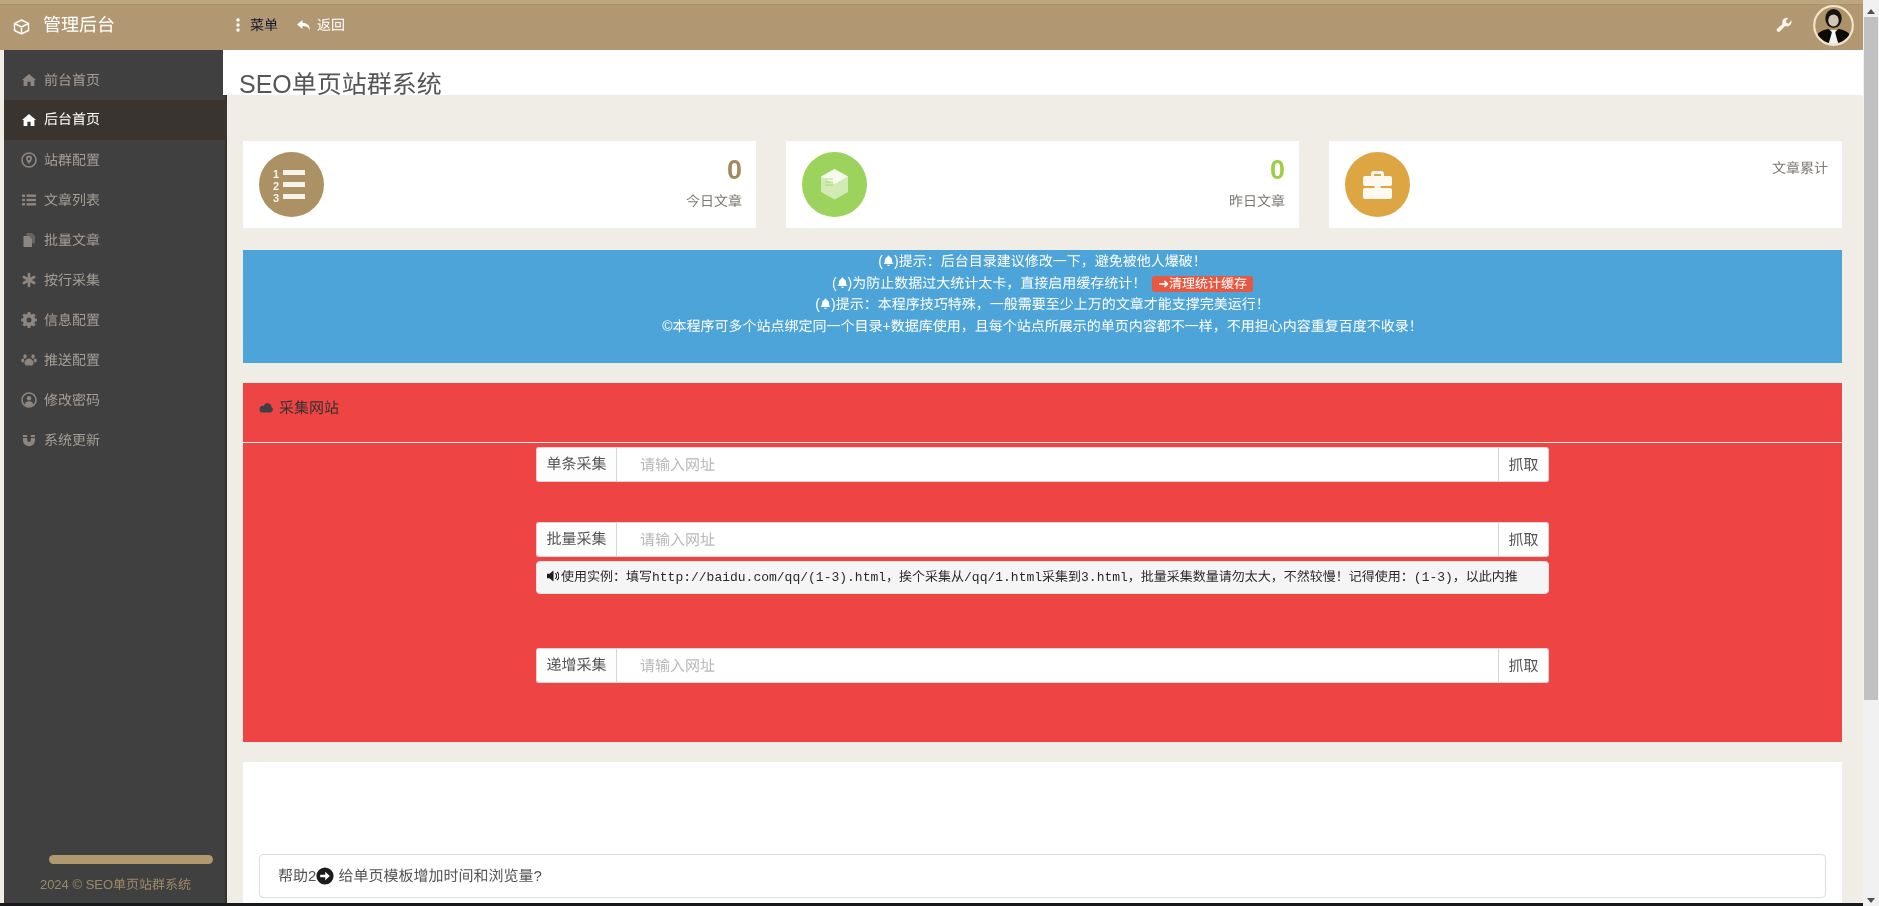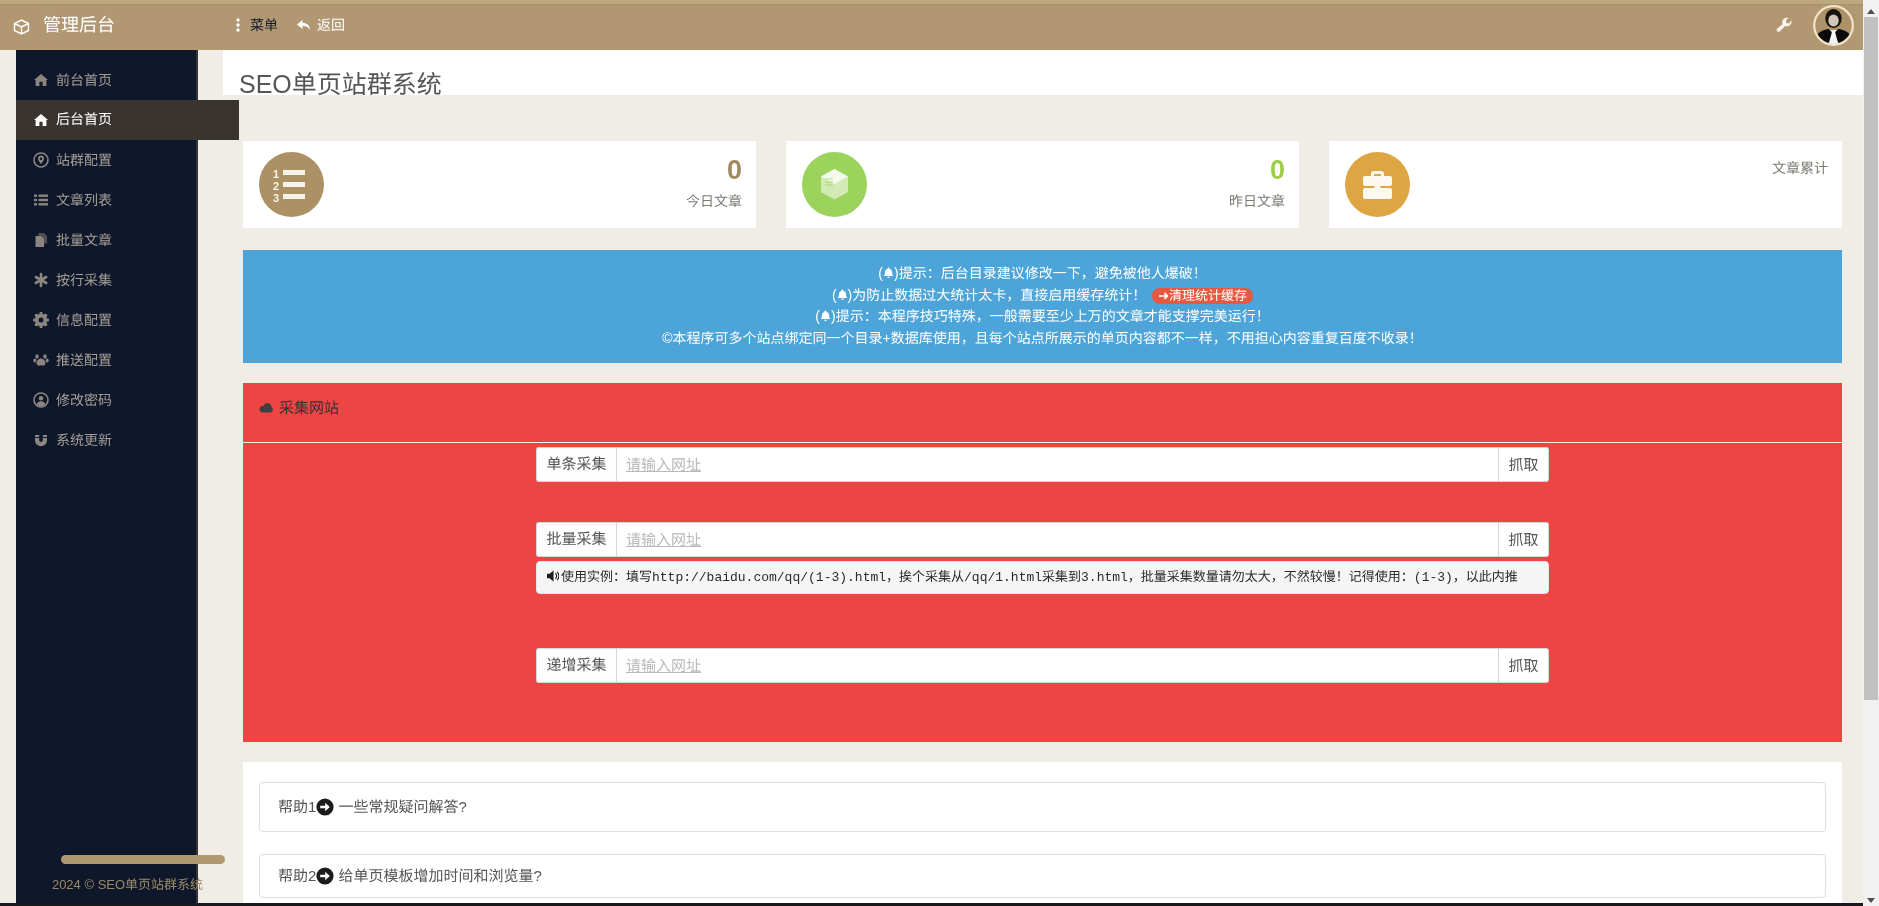--- a/index.html
+++ b/index.html
@@ -6,43 +6,43 @@
 *{margin:0;padding:0;box-sizing:border-box;}
 html,body{width:1879px;height:906px;overflow:hidden;}
 body{font-family:'Liberation Sans',sans-serif;background:#f0ede7;position:relative;}
 .abs{position:absolute;}
 
 #topbar{position:absolute;left:0;top:0;width:1863px;height:50px;background:#b19873;}
 #logo{position:absolute;left:43px;top:0;line-height:50px;color:#fff;font-size:18px;}
 #nav-menu{position:absolute;left:236px;top:0;height:36px;line-height:50px;color:#0f172a;font-size:14px;}
 #nav-back{position:absolute;left:296px;top:0;height:50px;line-height:50px;color:#fff;font-size:14px;}
 
-#sidebar{position:absolute;left:16px;top:50px;width:182px;height:856px;background:#0f172a;}
+#sidebar{position:absolute;left:4px;top:50px;width:223px;height:856px;background:#404040;}
 .mitem{position:absolute;left:0;width:223px;height:40px;line-height:40px;color:#a59e97;font-size:14px;}
 .mitem .txt{position:absolute;left:40px;top:0;}
 .mitem .mico{position:absolute;left:17px;top:12px;width:16px;height:16px;}
 .mitem .mico svg{display:block;}
 .mitem.active{background:#393430;color:#fff;font-family:Liberation Mono, monospace;}
 #side-bar-deco{position:absolute;left:45px;top:805px;width:164px;height:9px;border-radius:5px;background:#b1996f;}
 #side-copy{position:absolute;left:0;top:824px;width:223px;text-align:center;color:#9b8a68;font-size:13px;}
 
 #titlebar{position:absolute;left:223px;top:50px;width:1640px;height:45px;background:#fff;}
 #titlebar h1{position:absolute;left:16px;top:18px;font-size:25px;line-height:32px;font-weight:normal;color:#565656;}
 .card{position:absolute;top:141px;width:513px;height:87px;background:#fff;}
 .cico{position:absolute;left:16px;top:11px;width:65px;height:65px;border-radius:50%;}
 .cnum{position:absolute;right:14px;top:16px;font-size:27px;line-height:27px;font-weight:bold;text-align:right;}
 .clab{position:absolute;right:14px;top:53px;font-size:14px;line-height:15px;color:#7d7a74;text-align:right;}
-#banner{position:absolute;left:243px;top:250px;width:1599px;height:113px;background:#4da4d8;color:#fff;font-size:14px;text-align:center;padding-top:13px;line-height:21.7px;}
-#banner .btn-red{display:inline-block;background:#e8573f;color:#fff;border-radius:8px;font-size:13px;line-height:16px;padding:0 6px;margin-left:6px;}
+#banner{position:absolute;left:243px;top:250px;width:1599px;height:113px;background:#4da4d8;color:#fff;font-size:14px;text-align:center;padding-top:1px;line-height:21.7px;}
+#banner .btn-red{display:inline-block;background:#e8573f;color:#fff;border-radius:3px;font-size:13px;line-height:16px;padding:0 6px;margin-left:6px;}
 #panel1{position:absolute;left:243px;top:383px;width:1599px;height:359px;background:#ef4444;}
 #p1head{position:absolute;left:15px;top:0;height:49px;line-height:49px;font-size:15px;color:#333;}
 #p1line{position:absolute;left:0;top:59px;width:1599px;height:1px;background:#f2efe9;}
 .igroup{position:absolute;left:293px;width:1013px;height:35px;display:flex;}
 .igroup .addon{width:80px;height:35px;border:1px solid #d6d6d6;border-right:none;background:#fdfdfd;color:#555;font-size:15px;text-align:center;line-height:33px;border-radius:3px 0 0 3px;font-family:Liberation Serif, serif;}
-.igroup .inp{flex:1;height:35px;border:1px solid #d6d6d6;background:#fff;color:#b9b9b9;font-size:15px;line-height:33px;padding-left:9px;text-decoration:underline;}
+.igroup .inp{flex:1;height:35px;border:1px solid #d6d6d6;background:#fff;color:#b9b9b9;font-size:15px;line-height:33px;padding-left:23px;}
 .igroup .btn{width:50px;height:35px;border:1px solid #d6d6d6;border-left:none;background:#fff;color:#555;font-size:15px;text-align:center;line-height:33px;border-radius:0 3px 3px 0;}
 .note{position:absolute;left:293px;width:1013px;height:33px;background:#f5f5f5;border:1px solid #e4e4e4;border-radius:4px;font-family:'Liberation Mono',monospace;font-size:13px;color:#2b2b2b;line-height:31px;padding-left:9px;white-space:nowrap;}
 #panel2{position:absolute;left:243px;top:762px;width:1599px;height:144px;background:#fff;}
 .helpbox{position:absolute;left:16px;width:1567px;background:#fff;border:1px solid #ddd;border-radius:4px;font-size:15px;color:#555;}
 #footbar{position:absolute;left:0;top:903px;width:1863px;height:3px;background:#17191c;}
 
 #sbar{position:absolute;left:1863px;top:0;width:16px;height:906px;background:#f1f1f1;}
 #sthumb{position:absolute;left:1px;top:17px;width:14px;height:683px;background:#c1c1c1;}
 .sarrow{position:absolute;left:0;width:16px;height:17px;background:#f1f1f1;text-align:center;}
 #topbar::before{content:'';position:absolute;left:0;top:0;width:100%;height:4px;background:#bda77f;}
@@ -271,24 +271,20 @@
         <path d="M9.3 3.2 a3.6 3.6 0 0 1 0 5.6 M11 1.8 a5.6 5.6 0 0 1 0 8.4" fill="none" stroke="#1c1c1c" stroke-width="1.1"></path>
       </svg>使用实例：填写http://baidu.com/qq/(1-3).html，挨个采集从/qq/1.html采集到3.html，批量采集数量请勿太大，不然较慢！记得使用：(1-3)，以此内推</div>
   <div class="igroup" style="top:265px">
       <span class="addon">递增采集</span>
       <span class="inp">请输入网址</span>
       <span class="btn">抓取</span>
     </div>
 </div>
 
 <div id="panel2">
-  <div class="helpbox" style="top:20px;height:50px;line-height:48px;padding-left:18px">帮助1<svg width="18" height="18" viewBox="0 0 18 18" style="vertical-align:-4px">
-        <circle cx="9" cy="9" r="8.6" fill="#1c1c1c"></circle>
-        <path d="M4.2 7.7 h5 V4.7 L13.8 9 L9.2 13.3 V10.3 h-5 Z" fill="#fff"></path>
-      </svg> 一些常规疑问解答?</div>
   <div class="helpbox" style="top:92px;height:44px;line-height:42px;padding-left:18px">帮助2<svg width="18" height="18" viewBox="0 0 18 18" style="vertical-align:-4px">
         <circle cx="9" cy="9" r="8.6" fill="#1c1c1c"></circle>
         <path d="M4.2 7.7 h5 V4.7 L13.8 9 L9.2 13.3 V10.3 h-5 Z" fill="#fff"></path>
       </svg> 给单页模板增加时间和浏览量?</div>
 </div>
 
 <div id="footbar"></div>
 
 <div id="sbar">
   <div class="sarrow" style="top:0"><svg width="8" height="5" style="margin-top:6px" viewBox="0 0 8 5">

